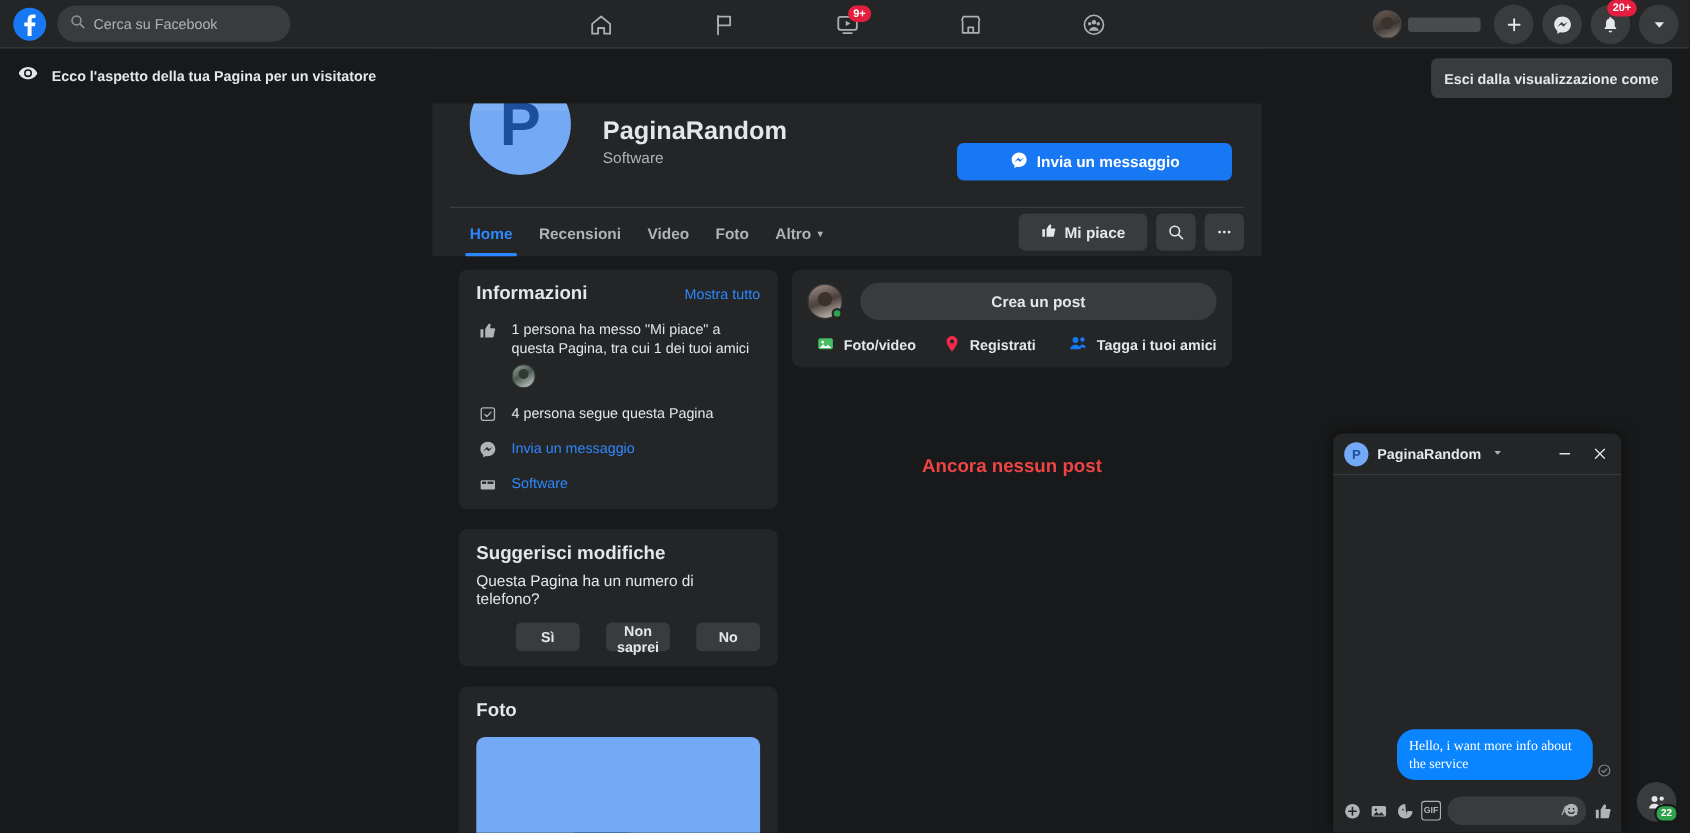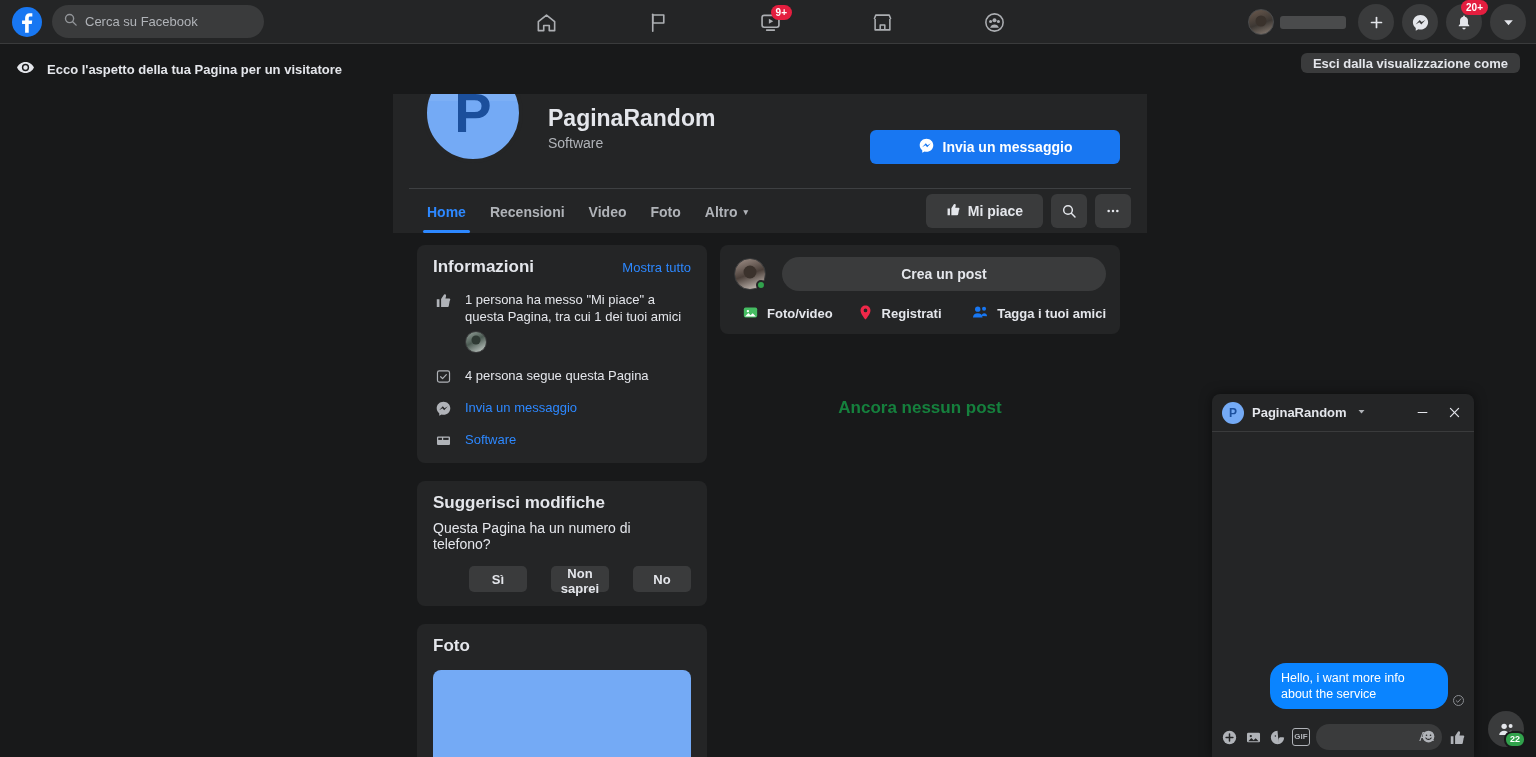--- a/index.html
+++ b/index.html
@@ -83,21 +83,21 @@
   
   .viewas {
     position: absolute; left: 0; top: 44px; width: 1536px; height: 50px;
     background: #18191a; display: flex; align-items: center;
     z-index: 25;
   }
   .viewas-left { display: flex; align-items: center; margin-left: 16px; gap: 12px; }
   .viewas-text { font-size: 13px; font-weight: bold; color: #e4e6eb; }
   .viewas-exit {
     position: absolute; right: 16px; top: 9px;
-    height: 20px; padding: 0 12px; border-radius: 6px;
+    height: 36px; padding: 0 12px; border-radius: 6px;
     background: #3a3b3c; border: none; color: #e4e6eb;
     font-size: 13px; font-weight: bold; font-family: "Liberation Sans", sans-serif;
     display: flex; align-items: center; cursor: pointer;
   }
 
   
   .cover {
     position: absolute; left: 393px; top: 40px; width: 754px; height: 29px;
     background: #3e4042; overflow: hidden; border-radius: 0 0 8px 8px;
   }
@@ -241,22 +241,22 @@
     display: flex; align-items: center; justify-content: center;
     font-size: 14px; color: #e4e6eb; font-weight: bold; cursor: pointer;
   }
   .comp-actions { display: flex; margin-top: 12px; }
   .comp-act {
     flex: 1; display: flex; align-items: center; gap: 8px;
     justify-content: flex-start; cursor: pointer; padding-left: 8px;
   }
   .comp-act span { font-size: 13px; font-weight: bold; color: #e4e6eb; white-space: nowrap; }
   .empty-posts {
-    text-align: center; margin-top: 64px;
-    font-size: 17px; font-weight: bold; color: #15803d;
+    text-align: center; margin-top: 80px;
+    font-size: 17px; font-weight: bold; color: #ef4444;
   }
 
   
   .chat {
     position: absolute; left: 1212px; top: 394px; width: 262px; height: 363px;
     background: #242526; border-radius: 8px 8px 0 0;
     box-shadow: 0 0 12px rgba(0,0,0,.5);
     display: flex; flex-direction: column; z-index: 40;
   }
   .chat-head {
@@ -269,21 +269,21 @@
     font-size: 12px; font-weight: bold; color: #1b4f9c; flex: 0 0 22px;
   }
   .chat-name { font-size: 13px; font-weight: bold; color: #e4e6eb; }
   .chat-caret { font-size: 10px; color: #b0b3b8; margin-left: 2px; }
   .chat-head-spacer { flex: 1; }
   .chat-hbtn {
     width: 24px; height: 24px; display: flex; align-items: center;
     justify-content: center; cursor: pointer; color: #e4e6eb;
     background: none; border: none; font-size: 15px;
   }
-  .chat-body { flex: 1; position: relative; padding: 8px 10px; overflow: hidden; }
+  .chat-body { flex: 1; position: relative; padding: 8px 10px; overflow: hidden; font-family: Liberation Serif, serif; }
   .bubble-row {
     position: absolute; right: 10px; bottom: 8px;
     display: flex; align-items: flex-end; gap: 5px;
   }
   .bubble {
     max-width: 178px; background: #0a84ff; color: #fff;
     border-radius: 16px; padding: 7px 11px; font-size: 12.5px; line-height: 16px;
   }
   .tick {
     width: 11px; height: 11px; border-radius: 50%; border: 1px solid #8a8d91;

